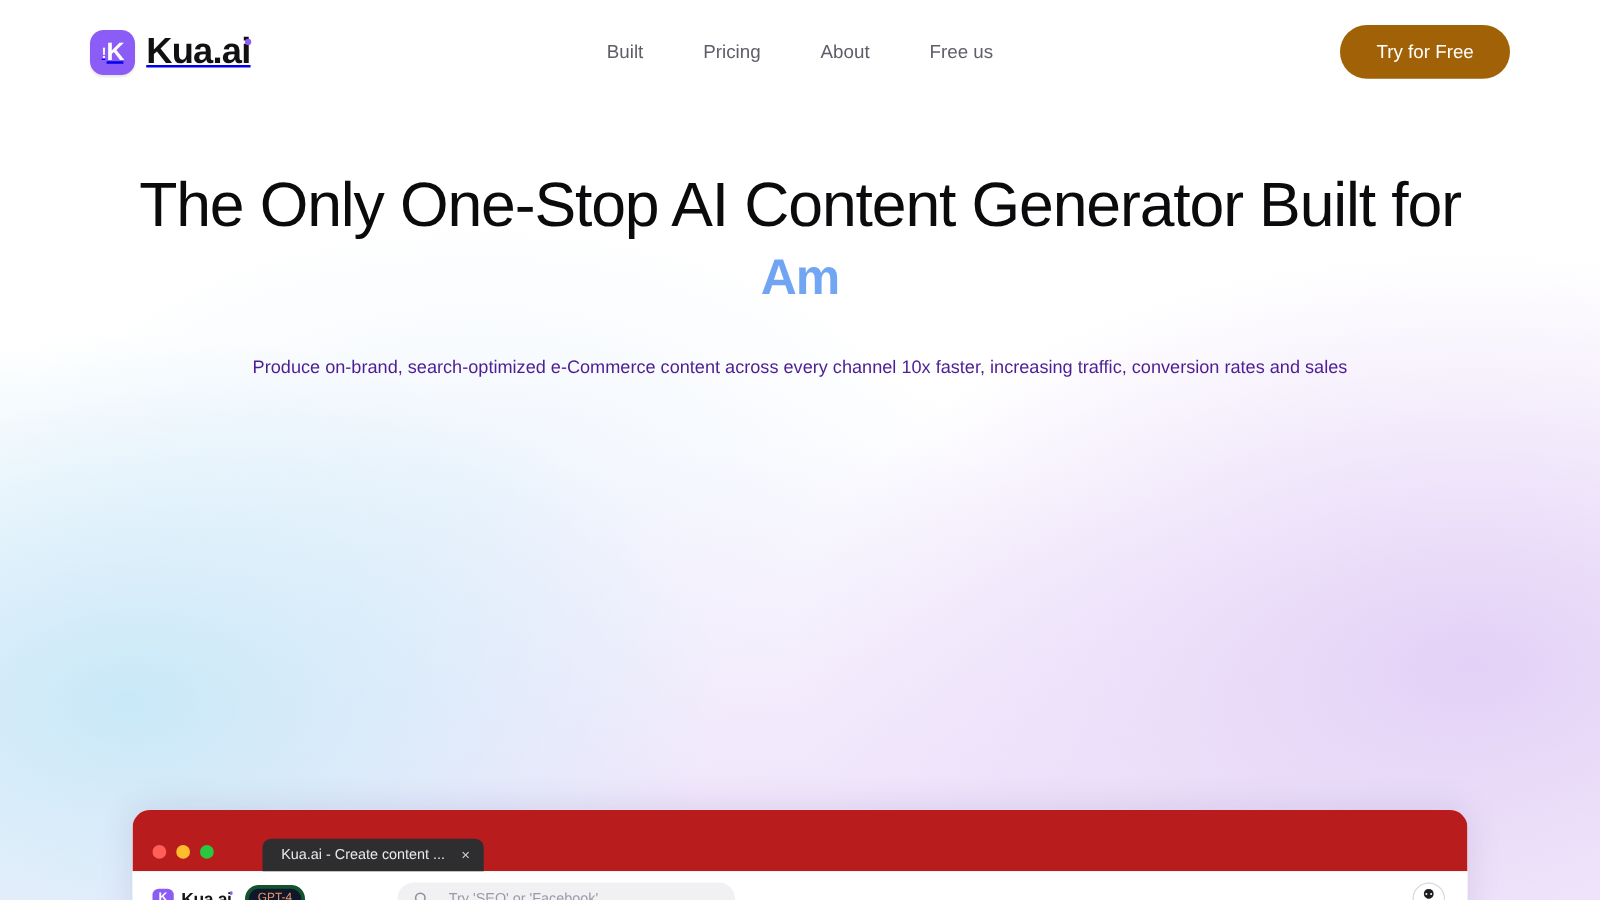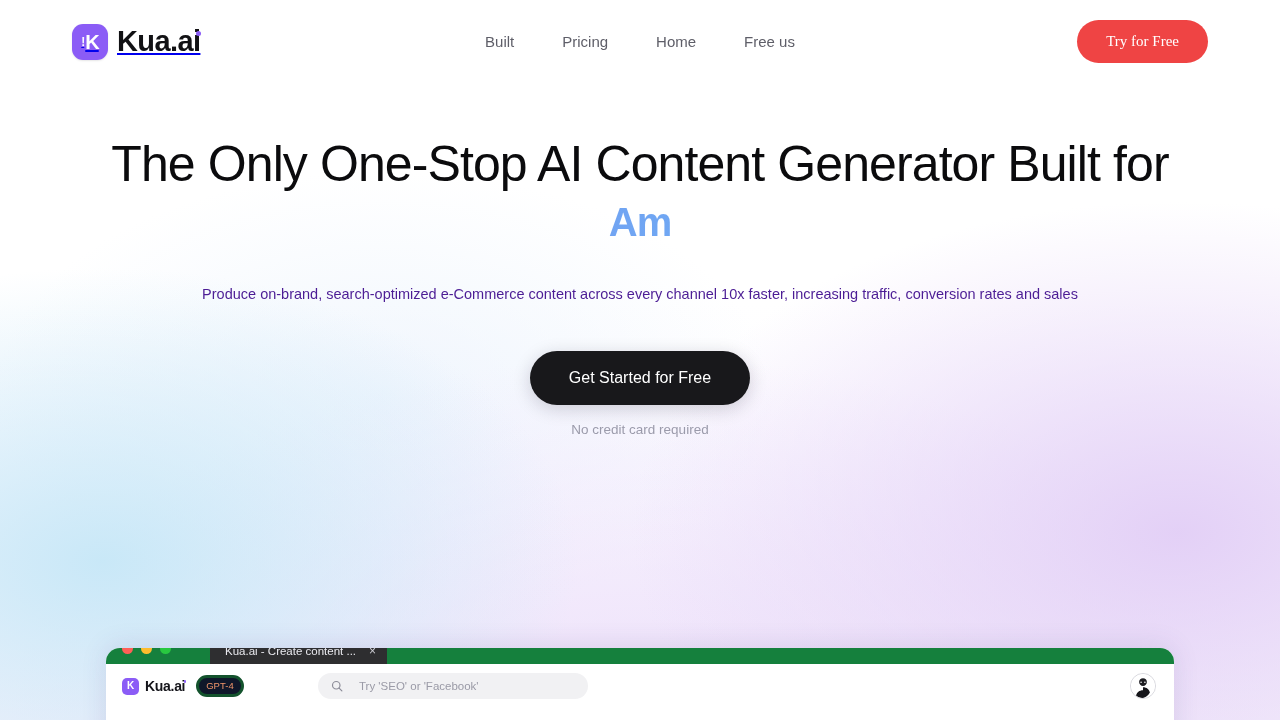--- a/index.html
+++ b/index.html
@@ -55,25 +55,25 @@
     gap:0; pointer-events:none;
   }
   .main-nav a {
     pointer-events:auto;
     font-size:15px; color:#5e5e68; text-decoration:none;
     padding:6px 24px; white-space:nowrap;
   }
 
   .try-btn {
     margin-left:auto; position:relative; z-index:6;
-    background:#ef4444; color:#fff;
+    background:#a16207; color:#fff;
     border:none; border-radius:999px;
     font-size:15px; font-weight:500;
     padding:13px 29px; cursor:pointer;
-    font-family:Liberation Serif, serif;
+    font-family:Liberation Sans, sans-serif;
   }
 
   
   .hero {
     position:relative; z-index:3;
     text-align:center;
     padding-top:49px;
   }
   .hero h1 {
     font-size:50px; font-weight:400; color:#0b0b0d;
@@ -111,21 +111,21 @@
   .app-window {
     position:absolute; z-index:4;
     left:106px; top:648px;
     width:1068px; height:120px;
     border-radius:14px 14px 0 0;
     overflow:hidden;
     box-shadow:0 -2px 26px rgba(80,60,130,.13);
     background:#fff;
   }
   .titlebar {
-    height:16px; background:#15803d;
+    height:49px; background:#b91c1c;
     display:flex; align-items:flex-end; gap:0;
     padding-left:16px;
   }
   .lights { display:flex; align-items:center; gap:8px; height:32px; padding-bottom:0; }
   .light { width:11px; height:11px; border-radius:50%; }
   .light.red { background:#ff5f57; }
   .light.yellow { background:#febc2e; }
   .light.green { background:#28c840; }
   .tab {
     margin-left:39px;
@@ -190,39 +190,35 @@
     </span>
     <span class="brand-name">
       <span>Kua.ai</span>
       <span class="dot"></span>
     </span>
   </a>
 
   <nav class="main-nav">
     <a href="#">Built</a>
     <a href="#">Pricing</a>
-    <a href="#">Home</a>
+    <a href="#">About</a>
     <a href="#">Free us</a>
   </nav>
 
   <button class="try-btn">Try for Free</button>
 </header>
 
 <section class="hero">
   <h1>
     <span>The Only One-Stop AI Content Generator Built for</span>
   </h1>
   <div class="typed">Am</div>
 
   <p class="hero-sub">Produce on-brand, search-optimized e-Commerce content across every channel 10x faster, increasing traffic, conversion rates and sales</p>
 
-  <div class="cta-wrap">
-    <button class="cta-btn">Get Started for Free</button>
-    <div class="cta-note">No credit card required</div>
-  </div>
 </section>
 
 <div class="app-window">
 
   <div class="titlebar">
     <div class="lights">
       <span class="light red"></span>
       <span class="light yellow"></span>
       <span class="light green"></span>
     </div>

